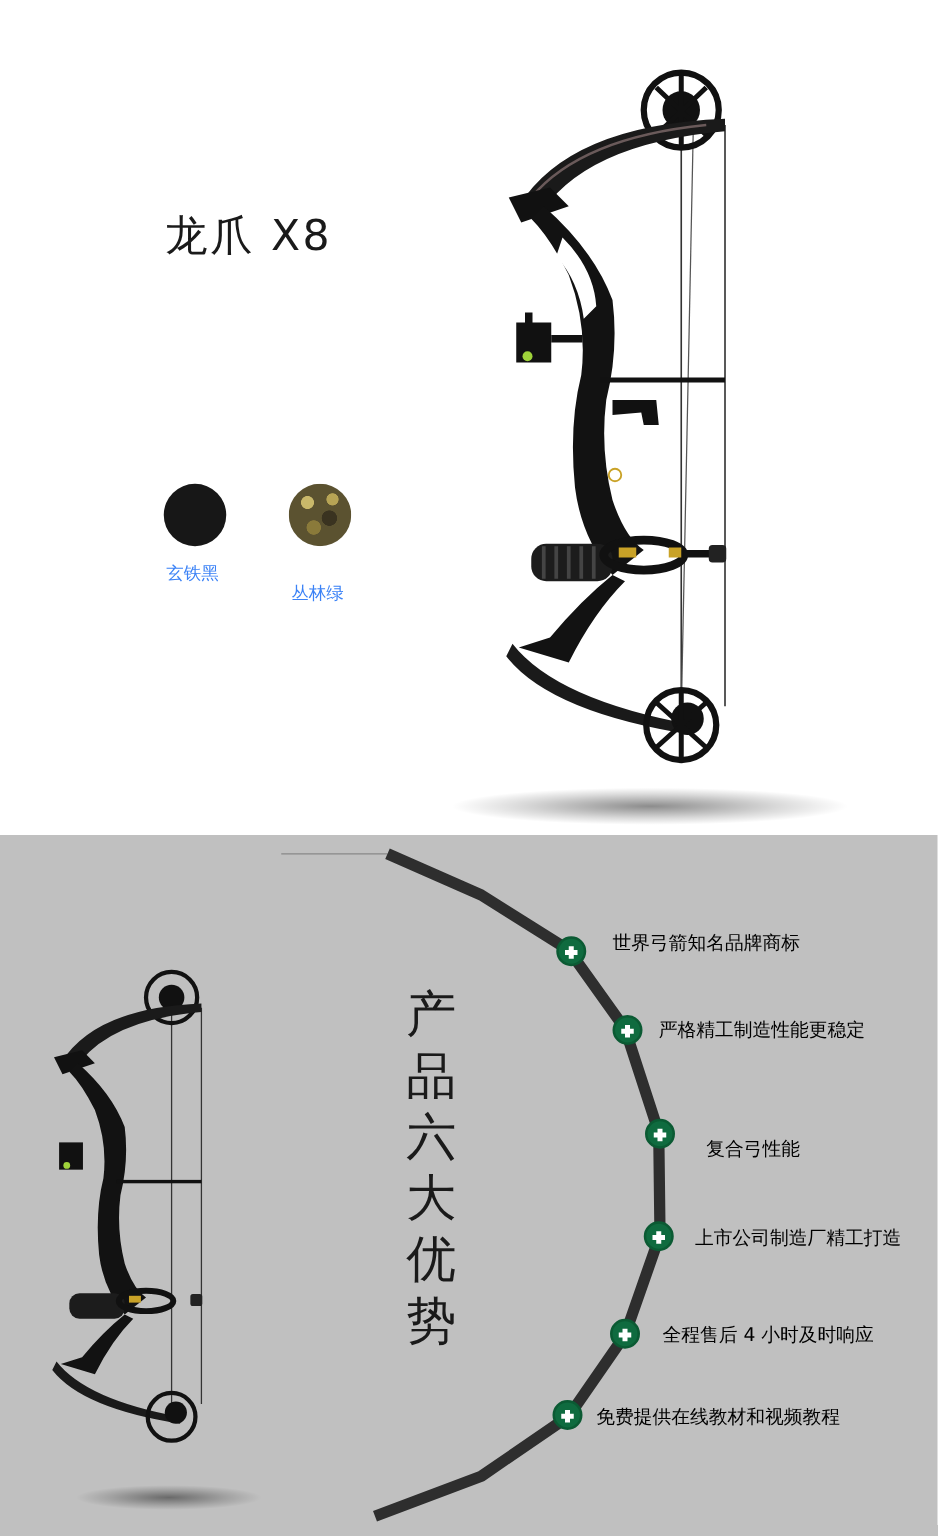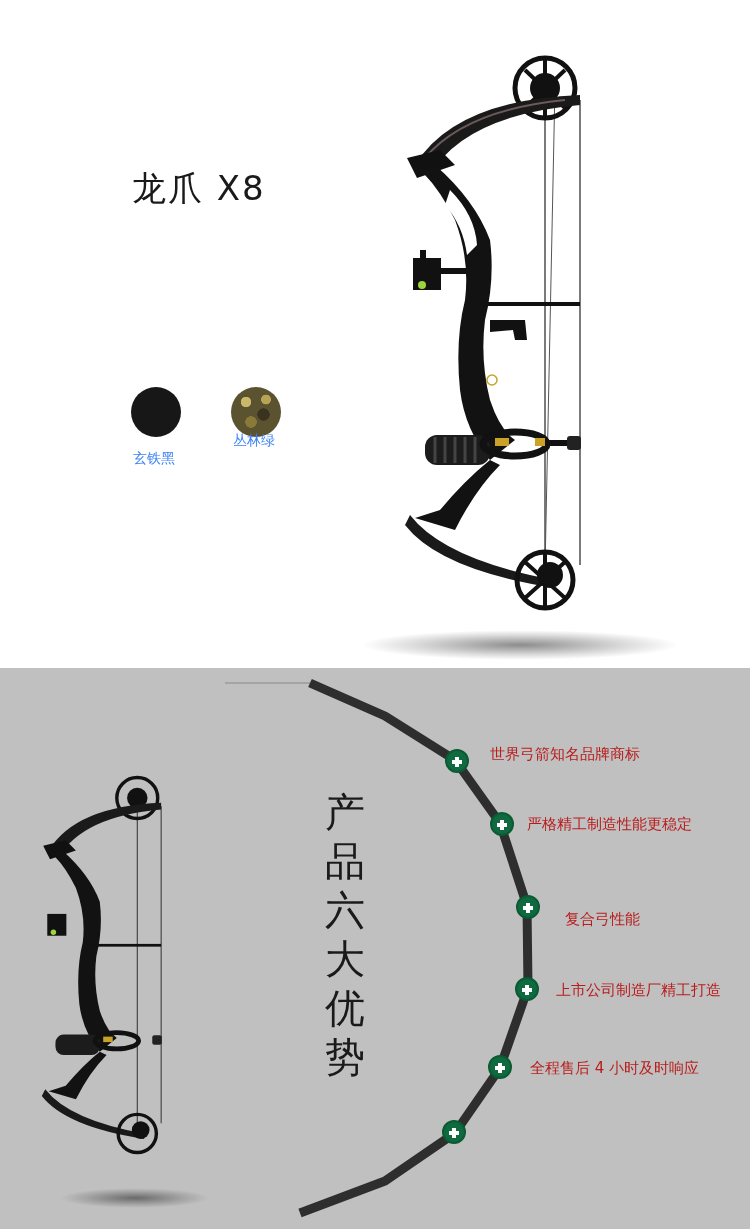--- a/index.html
+++ b/index.html
@@ -5,26 +5,26 @@
   html, body { margin:0; padding:0; }
   body { width:750px; height:1229px; position:relative; overflow:hidden; background:#ffffff; font-family:"DejaVu Sans", sans-serif; }
   .top { position:absolute; left:0; top:0; width:750px; height:492px; background:#ffffff; }
   .bottom { position:absolute; left:0; top:668px; width:750px; height:561px; background:#c0c0c0; }
   .title { position:absolute; left:132px; top:166px; font-size:34px; color:#1a1a1a; letter-spacing:2px; font-family:"DejaVu Sans", sans-serif; }
   .swatch { position:absolute; width:50px; height:50px; border-radius:50%; }
   .sw-black { left:131px; top:387px; background:#171717; }
   .sw-camo { left:231px; top:387px; background: radial-gradient(circle at 30% 30%, #c9b86a 0 10%, transparent 11%), radial-gradient(circle at 65% 55%, #3a3320 0 14%, transparent 15%), radial-gradient(circle at 40% 70%, #8a7a3a 0 12%, transparent 13%), radial-gradient(circle at 70% 25%, #b7a455 0 9%, transparent 10%), #5b5230; }
   .sw-label { position:absolute; font-size:14px; color:#3b82f6; }
   .lbl-black { left:133px; top:450px; }
-  .lbl-camo { left:233px; top:432px; }
+  .lbl-camo { left:233px; top:466px; }
   .bow { position:absolute; }
   .shadow { position:absolute; border-radius:50%; background: radial-gradient(ellipse at center, rgba(0,0,0,0.45) 0%, rgba(0,0,0,0.15) 45%, rgba(0,0,0,0) 70%); }
   .vtitle { position:absolute; left:320px; top:790px; width:50px; font-size:40px; line-height:49px; color:#1a1a1a; text-align:center; }
   .vtitle span { display:block; }
-  .feat { position:absolute; font-size:15px; color:#b91c1c; white-space:nowrap; }
+  .feat { position:absolute; font-size:15px; color:#000000; white-space:nowrap; }
   .plus { position:absolute; width:24px; height:24px; border-radius:50%; background:#0f6b3f; border:2px solid #0b5a33; box-sizing:border-box; }
   .plus::before, .plus::after { content:""; position:absolute; background:#ffffff; }
   .plus::before { left:5px; top:9px; width:10px; height:4px; }
   .plus::after { left:8px; top:6px; width:4px; height:10px; }
 </style>
 </head>
 <body>
 
 <div class="top">
   <div class="title">龙爪 X8</div>
@@ -128,13 +128,14 @@
   <div class="plus" style="left:516px; top:227px;"></div>
   <div class="feat" style="left:565px; top:242px;">复合弓性能</div>
 
   <div class="plus" style="left:515px; top:309px;"></div>
   <div class="feat" style="left:556px; top:313px;">上市公司制造厂精工打造</div>
 
   <div class="plus" style="left:488px; top:387px;"></div>
   <div class="feat" style="left:530px; top:391px;">全程售后 4 小时及时响应</div>
 
   <div class="plus" style="left:442px; top:452px;"></div>
+  <div class="feat" style="left:477px; top:456px;">免费提供在线教材和视频教程</div>
 </div>
 
 </body></html>

